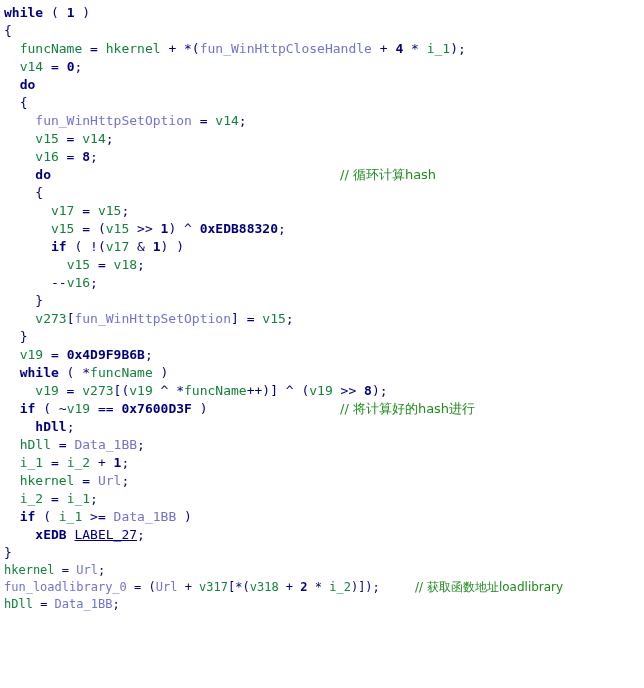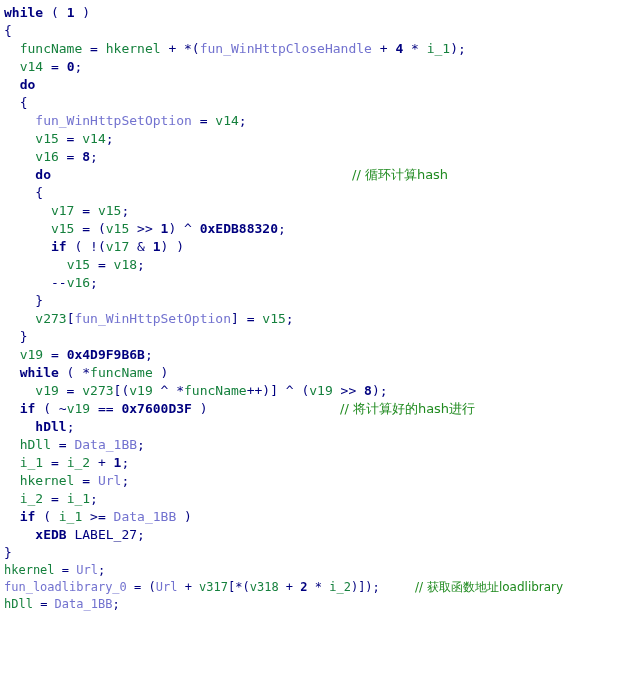--- a/index.html
+++ b/index.html
@@ -40,21 +40,21 @@
   }
 
   .tok { white-space: pre; }
 
   
   .t-kw      { color: #00007f; font-weight: bold; }   
   .t-punc    { color: #00007f; }                       
   .t-num     { color: #00007f; font-weight: bold; }    
   .t-var     { color: #15803d; }                       
   .t-func    { color: #7272cf; text-align: right; }                       
-  .t-label   { color: #00007f; }                       
+  .t-label   { color: #00007f; text-decoration: underline; }                       
   .t-comment { color: #1f8a1f; }                       
 
   .cn {
     font-family: "DejaVu Sans", "Liberation Sans", sans-serif;
   }
 
   .comment-col {
     position: absolute;
     white-space: pre;
   }
@@ -65,21 +65,21 @@
 <div id="code-view">
     <div class="code-line"><span class="tok t-kw">while</span><span class="tok t-punc"> </span><span class="tok t-punc">( </span><span class="tok t-num">1</span><span class="tok t-punc"> )</span></div>
     <div class="code-line"><span class="tok t-punc">{</span></div>
     <div class="code-line"><span class="tok t-punc">  </span><span class="tok t-var">funcName</span><span class="tok t-punc"> = </span><span class="tok t-var">hkernel</span><span class="tok t-punc"> + *(</span><span class="tok t-func">fun_WinHttpCloseHandle</span><span class="tok t-punc"> + </span><span class="tok t-num">4</span><span class="tok t-punc"> * </span><span class="tok t-var">i_1</span><span class="tok t-punc">);</span></div>
     <div class="code-line"><span class="tok t-punc">  </span><span class="tok t-var">v14</span><span class="tok t-punc"> = </span><span class="tok t-num">0</span><span class="tok t-punc">;</span></div>
     <div class="code-line"><span class="tok t-punc">  </span><span class="tok t-kw">do</span></div>
     <div class="code-line"><span class="tok t-punc">  </span><span class="tok t-punc">{</span></div>
     <div class="code-line"><span class="tok t-punc">    </span><span class="tok t-func">fun_WinHttpSetOption</span><span class="tok t-punc"> = </span><span class="tok t-var">v14</span><span class="tok t-punc">;</span></div>
     <div class="code-line"><span class="tok t-punc">    </span><span class="tok t-var">v15</span><span class="tok t-punc"> = </span><span class="tok t-var">v14</span><span class="tok t-punc">;</span></div>
     <div class="code-line"><span class="tok t-punc">    </span><span class="tok t-var">v16</span><span class="tok t-punc"> = </span><span class="tok t-num">8</span><span class="tok t-punc">;</span></div>
-    <div class="code-line"><span class="tok t-punc">    </span><span class="tok t-kw">do</span><span class="comment-col t-comment cn" style="left: 348px; top: 0px; font-size: 13px; line-height: 18px;">// 循环计算hash</span></div>
+    <div class="code-line"><span class="tok t-punc">    </span><span class="tok t-kw">do</span><span class="comment-col t-comment cn" style="left: 336px; top: 0px; font-size: 13px; line-height: 18px;">// 循环计算hash</span></div>
     <div class="code-line"><span class="tok t-punc">    </span><span class="tok t-punc">{</span></div>
     <div class="code-line"><span class="tok t-punc">      </span><span class="tok t-var">v17</span><span class="tok t-punc"> = </span><span class="tok t-var">v15</span><span class="tok t-punc">;</span></div>
     <div class="code-line"><span class="tok t-punc">      </span><span class="tok t-var">v15</span><span class="tok t-punc"> = (</span><span class="tok t-var">v15</span><span class="tok t-punc"> &gt;&gt; </span><span class="tok t-num">1</span><span class="tok t-punc">) ^ </span><span class="tok t-num">0xEDB88320</span><span class="tok t-punc">;</span></div>
     <div class="code-line"><span class="tok t-punc">      </span><span class="tok t-kw">if</span><span class="tok t-punc"> ( !(</span><span class="tok t-var">v17</span><span class="tok t-punc"> &amp; </span><span class="tok t-num">1</span><span class="tok t-punc">) )</span></div>
     <div class="code-line"><span class="tok t-punc">        </span><span class="tok t-var">v15</span><span class="tok t-punc"> = </span><span class="tok t-var">v18</span><span class="tok t-punc">;</span></div>
     <div class="code-line"><span class="tok t-punc">      </span><span class="tok t-punc">--</span><span class="tok t-var">v16</span><span class="tok t-punc">;</span></div>
     <div class="code-line"><span class="tok t-punc">    </span><span class="tok t-punc">}</span></div>
     <div class="code-line"><span class="tok t-punc">    </span><span class="tok t-var">v273</span><span class="tok t-punc">[</span><span class="tok t-func">fun_WinHttpSetOption</span><span class="tok t-punc">] = </span><span class="tok t-var">v15</span><span class="tok t-punc">;</span></div>
     <div class="code-line"><span class="tok t-punc">  </span><span class="tok t-punc">}</span></div>
     <div class="code-line"><span class="tok t-punc">  </span><span class="tok t-var">v19</span><span class="tok t-punc"> = </span><span class="tok t-num">0x4D9F9B6B</span><span class="tok t-punc">;</span></div>

